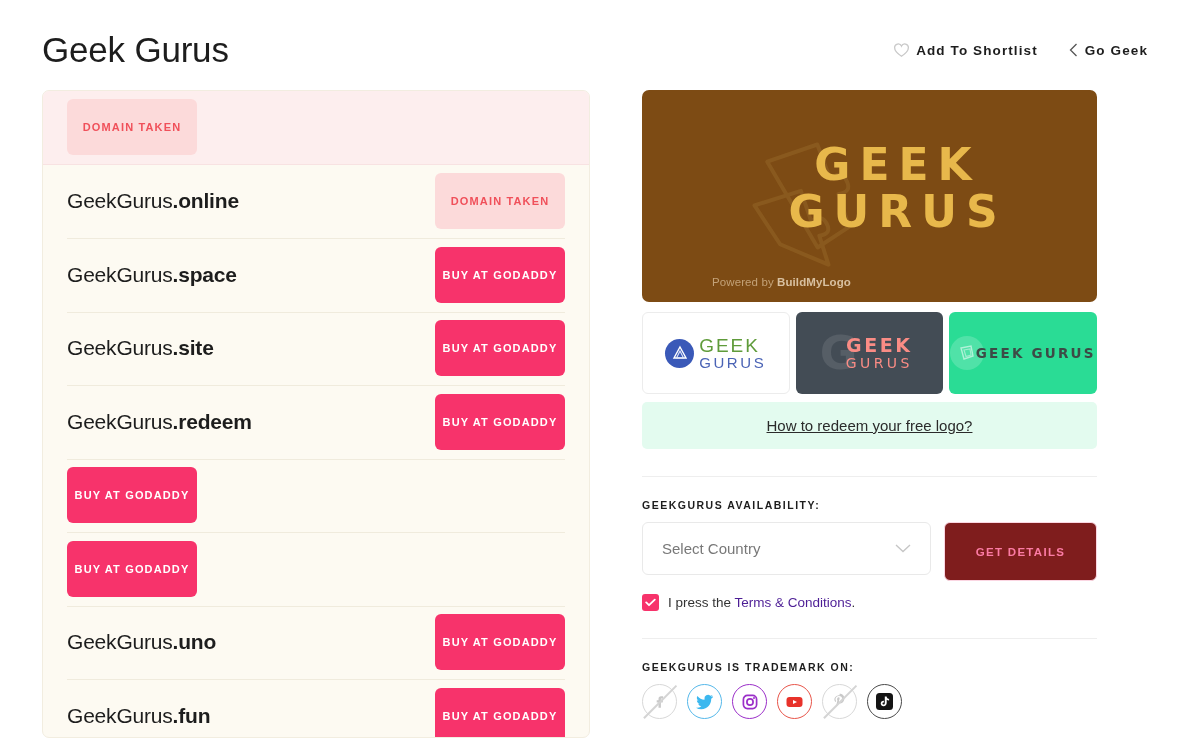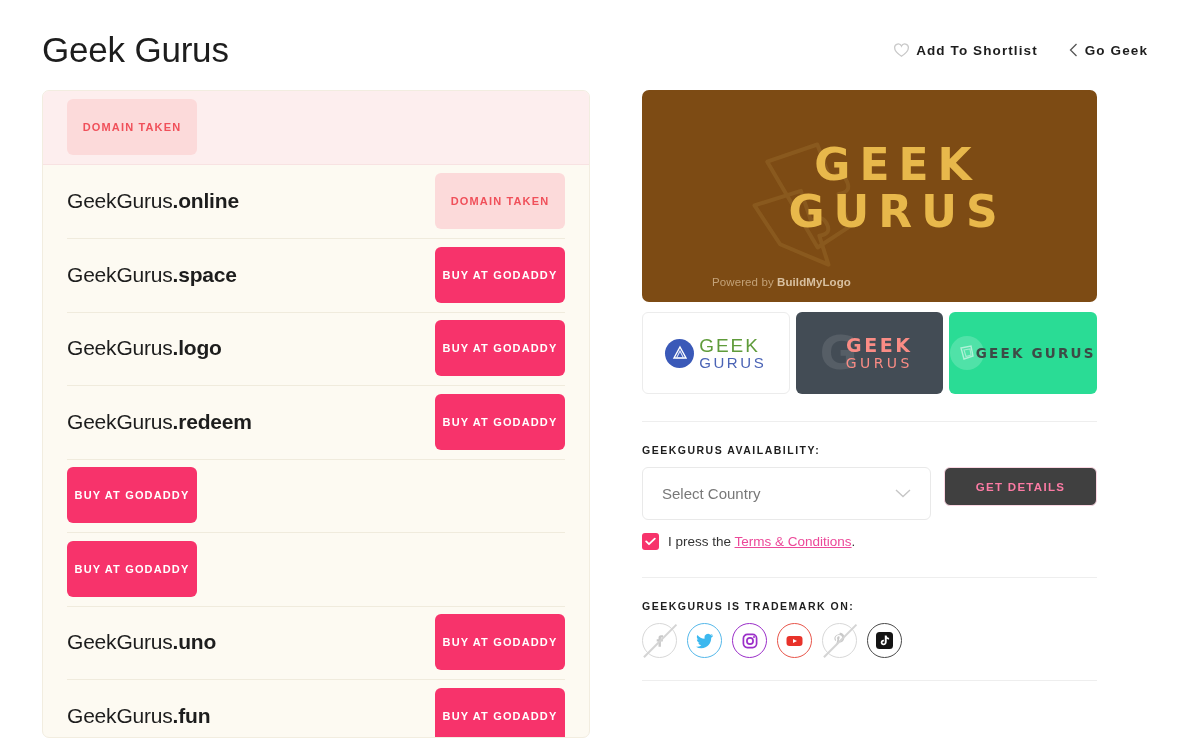--- a/index.html
+++ b/index.html
@@ -160,34 +160,34 @@
   }
 
   .tm-row { display: flex; gap: 13px; align-items: stretch; }
   .select-box {
     flex: 1; height: 53px; border: 1px solid #e9e9e9; border-radius: 6px;
     background: #ffffff; display: flex; align-items: center;
     justify-content: space-between; padding: 0 18px 0 19px; cursor: pointer;
   }
   .select-val { font-size: 15px; color: #787878; font-weight: 400; }
   .get-details {
-    width: 153px; height: 39px; border: 1px solid #fbd6e2; border-radius: 6px;
-    background: #404040; color: #fc7ba4;
+    width: 153px; height: 59px; border: 1px solid #fbd6e2; border-radius: 6px;
+    background: #7f1d1d; color: #fc7ba4;
     font-size: 11.5px; font-weight: 700; letter-spacing: 1.3px;
     cursor: pointer; font-family: "Liberation Sans", sans-serif;
   }
 
   .terms-row { display: flex; align-items: center; gap: 9px; margin-top: 13px; }
   .checkbox {
     width: 17px; height: 17px; border-radius: 3px; background: #f7336b;
     display: flex; align-items: center; justify-content: center; cursor: pointer;
     flex: none;
   }
   .terms-text { font-size: 13.5px; color: #333333; }
-  .terms-text a { color: #ec4899; text-decoration: underline; cursor: pointer; }
+  .terms-text a { color: #4c1d95; cursor: pointer; }
 
   .social-row { display: flex; gap: 10px; margin-top: 4px; }
   .social {
     width: 35px; height: 35px; border-radius: 50%;
     display: flex; align-items: center; justify-content: center;
     cursor: pointer; position: relative; background: #fff;
   }
   .social.taken { border: 1.5px solid #d8d8d8; }
   .social.taken .strike {
     position: absolute; width: 46px; height: 1.5px; background: #d4d4d4;
@@ -244,21 +244,21 @@
 
       <div class="domain-row">
         <div class="domain-name">
           <span>GeekGurus</span><span class="tld">.space</span>
         </div>
         <button class="act-btn buy">BUY AT GODADDY</button>
       </div>
 
       <div class="domain-row">
         <div class="domain-name">
-          <span>GeekGurus</span><span class="tld">.logo</span>
+          <span>GeekGurus</span><span class="tld">.site</span>
         </div>
         <button class="act-btn buy">BUY AT GODADDY</button>
       </div>
 
       <div class="domain-row">
         <div class="domain-name">
           <span>GeekGurus</span><span class="tld">.redeem</span>
         </div>
         <button class="act-btn buy">BUY AT GODADDY</button>
       </div>
@@ -337,20 +337,23 @@
               <svg width="20" height="20" viewBox="0 0 20 20">
                   <path d="M4 5 L14 3 L16 13 L7 16 Z" fill="none" stroke="rgba(255,255,255,0.55)" stroke-width="1.4"></path>
                   <path d="M7 7 L13 6 L14 12 L9 13.5 Z" fill="none" stroke="rgba(255,255,255,0.45)" stroke-width="1.2"></path>
                 </svg>
             </span>
             <span class="t3-txt">GEEK GURUS</span>
           </div>
         </div>
       </div>
 
+      <div class="redeem-bar">
+        <span class="redeem-link">How to redeem your free logo?</span>
+      </div>
 
       <div class="divider"></div>
 
       <div class="sec-label">GEEKGURUS AVAILABILITY:</div>
 
       <div class="tm-row">
         <div class="select-box">
           <span class="select-val">Select Country</span>
           <span>
             <svg width="18" height="11" viewBox="0 0 18 11">

